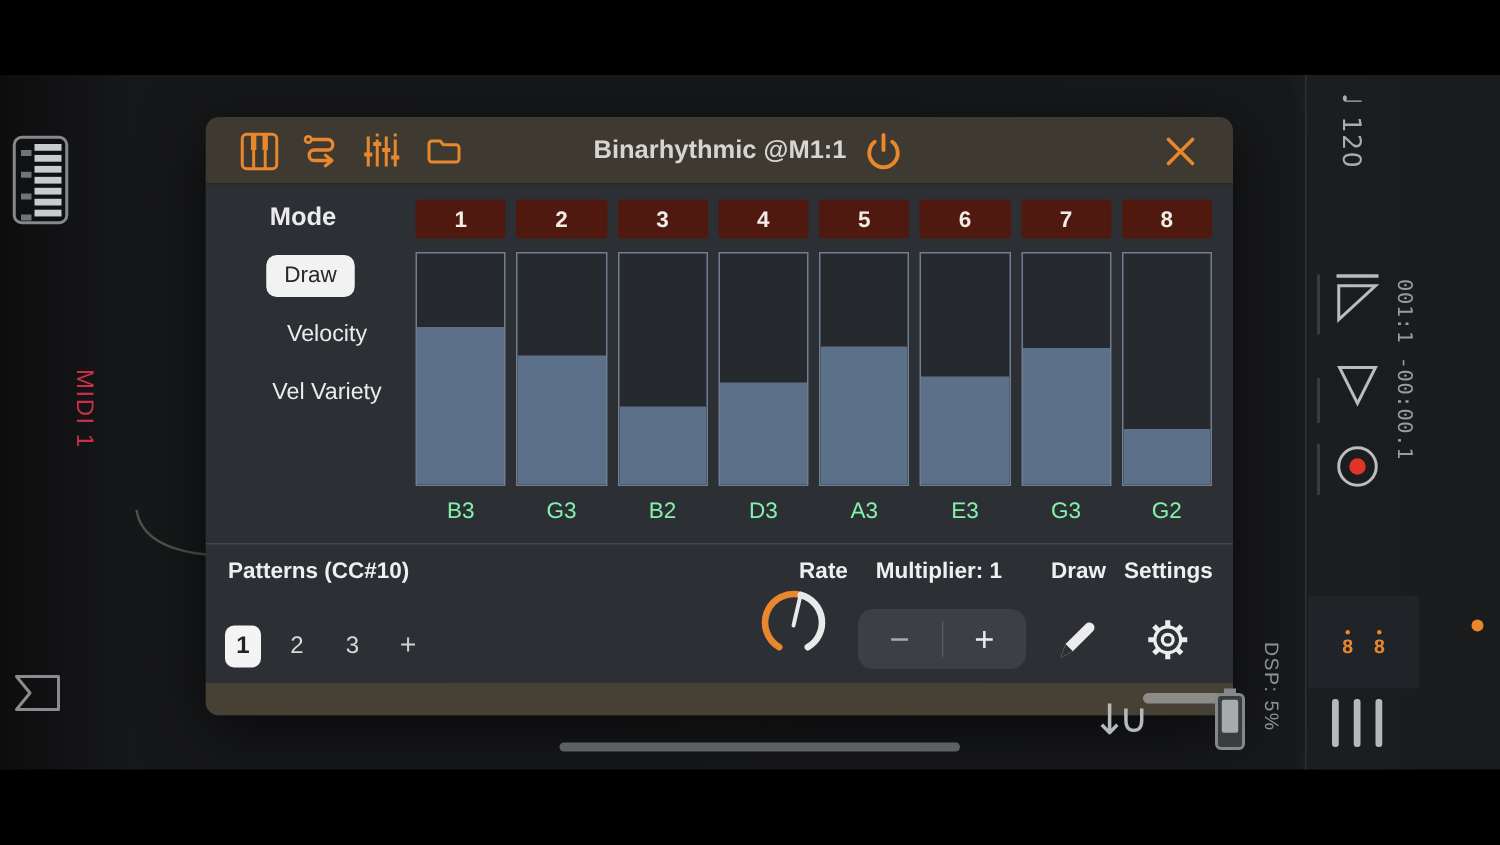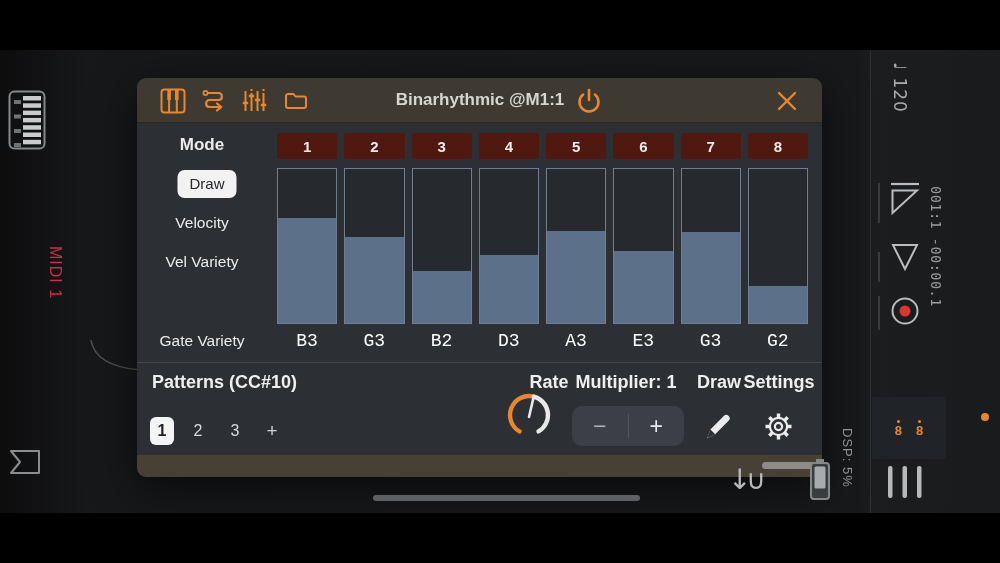--- a/index.html
+++ b/index.html
@@ -30,35 +30,35 @@
   .p-header { position:relative; height:45px; background:#3e3a31; border-bottom:1px solid #2b2823; flex:none;padding-left:25px; }
   .h-icons { position:absolute; left:22px; top:9px; display:flex; gap:13px; }
   .h-icons .icbtn { width:28px; height:28px; display:flex; align-items:center; justify-content:center; cursor:pointer; }
   .p-title { position:absolute; left:343px; top:12px; transform:translateX(-50%); font-size:17px; font-weight:bold; color:#d7d5d1; }
   .power-btn { position:absolute; left:437px; top:8px; width:30px; height:30px; }
   .close-btn { position:absolute; left:637px; top:10px; width:26px; height:26px; }
 
   .p-body { position:relative; flex:1; background:#2c2f34; }
   .label-col-item { position:absolute; width:130px; text-align:center; color:#ebebeb; }
   .mode-label { top:12px; font-size:17px; font-weight:bold; }
-  .param { font-size:15.5px; line-height:22px; }
+  .param { font-size:15.5px; line-height:22px;margin-left:16px; }
   .note-pill { position:absolute; left:70px; top:47px; transform:translateX(-50%); background:#f2f2f2; color:#25272b;
     font-size:15px; padding:4px 12px; border-radius:7px; line-height:20px; }
   .grid8 { position:absolute; left:140px; right:14px; display:grid; grid-template-columns:repeat(8,1fr); gap:7px; }
   .mode-row { top:10px; height:26px; }
   .mode-btn { background:#4f190f; border-radius:2px; color:#f1ece9; font-size:15px; font-weight:bold;
     display:flex; align-items:center; justify-content:center; }
   .cols-row { top:45px; height:156px; }
   .step-col { position:relative; border:1.5px solid #6f7e90; background:#26292d; overflow:hidden; }
   .step-fill { position:absolute; left:0; right:0; bottom:0; background:#5d7089; }
   .notes-row { top:206px; height:24px; }
-  .note-cell { text-align:center; color:#ffffff; font-size:18px; line-height:24px;font-family:Liberation Mono, monospace; }
+  .note-cell { text-align:center; color:#86efac; font-size:15px; line-height:24px; }
   .body-divider { position:absolute; left:0; top:239px; width:100%; height:1px; background:#43464c; }
 
-  .b-label { position:absolute; top:249px; font-size:18px; font-weight:bold; color:#efefef; }
+  .b-label { position:absolute; top:249px; font-size:15px; font-weight:bold; color:#efefef; }
   .ctr { transform:translateX(-50%); }
   .pat-row { position:absolute; left:13px; top:294px; display:flex; gap:11px; }
   .pat { width:26px; height:28px; display:flex; align-items:center; justify-content:center;
     color:#d9d9d9; font-size:16px; border-radius:6px; }
   .pat.sel { background:#f4f4f4; color:#202226; font-weight:bold; width:24px; }
   .pat.add { font-size:19px; color:#cfcfcf; }
   .knob-wrap { position:absolute; left:369px; top:269px; width:46px; height:46px; }
   .rate-value { position:absolute; left:392px; top:317px; transform:translateX(-50%); color:#ececec; font-size:15px;margin-top:39px; }
   .stepper { position:absolute; left:435px; top:283px; width:112px; height:40px; background:#3c3f45; border-radius:10px;
     display:flex; align-items:center; }
@@ -190,21 +190,20 @@
           <div class="mode-btn">4</div>
           <div class="mode-btn">5</div>
           <div class="mode-btn">6</div>
           <div class="mode-btn">7</div>
           <div class="mode-btn">8</div>
         </div>
 
         <div class="note-pill">Draw</div>
         <div class="label-col-item param" style="top:89px">Velocity</div>
         <div class="label-col-item param" style="top:128px">Vel Variety</div>
-        <div class="label-col-item param" style="top:207px">Gate Variety</div>
 
         <div class="grid8 cols-row">
           <div class="step-col">
               <div class="step-fill" style="height: 68%;"></div>
             </div>
           <div class="step-col">
               <div class="step-fill" style="height: 56%;"></div>
             </div>
           <div class="step-col">
               <div class="step-fill" style="height: 34%;"></div>

